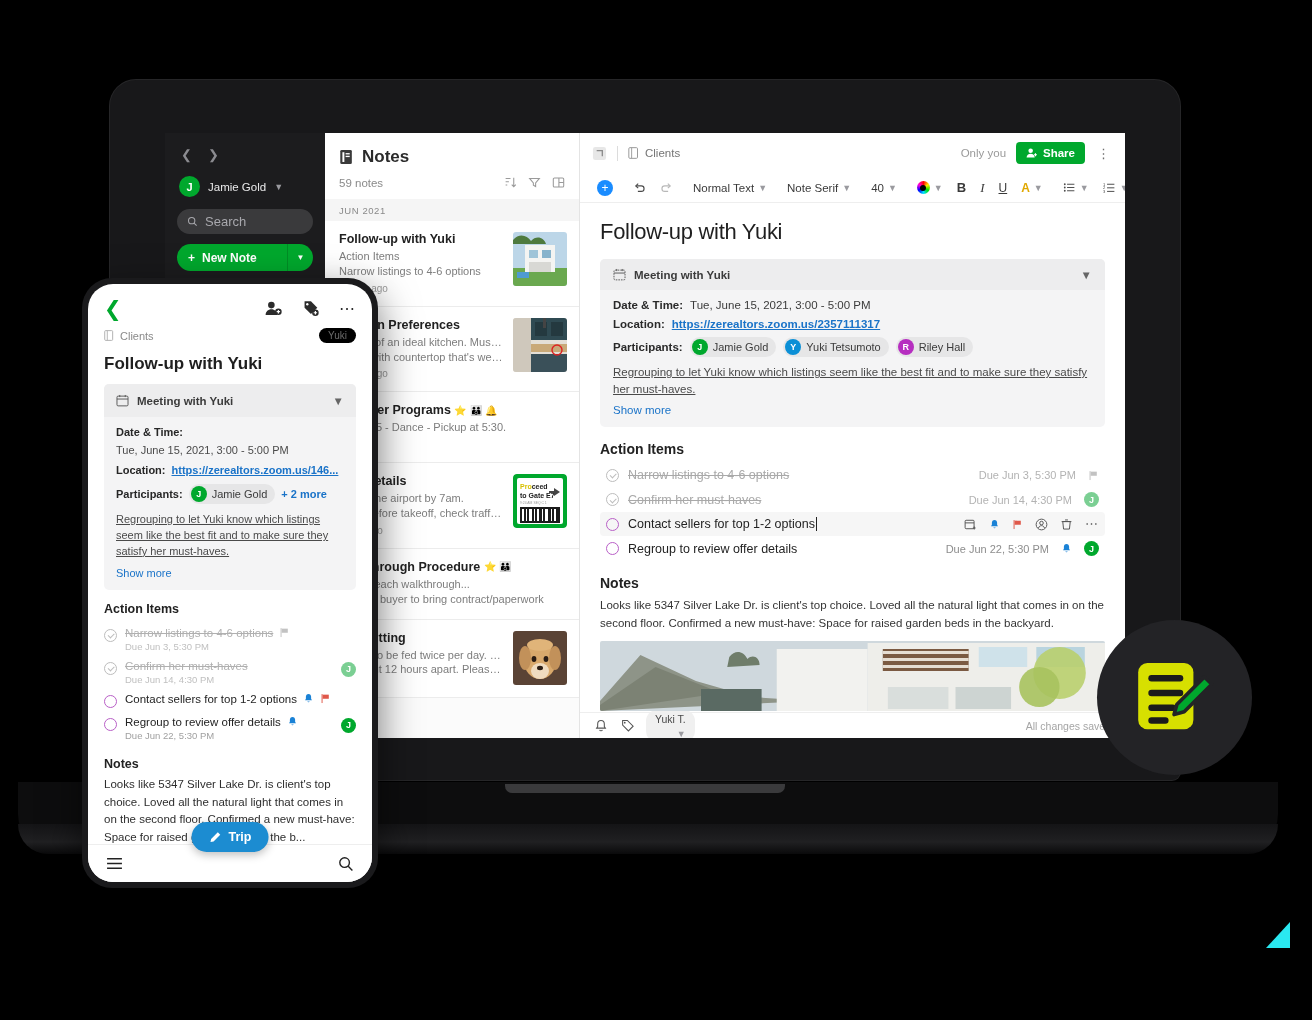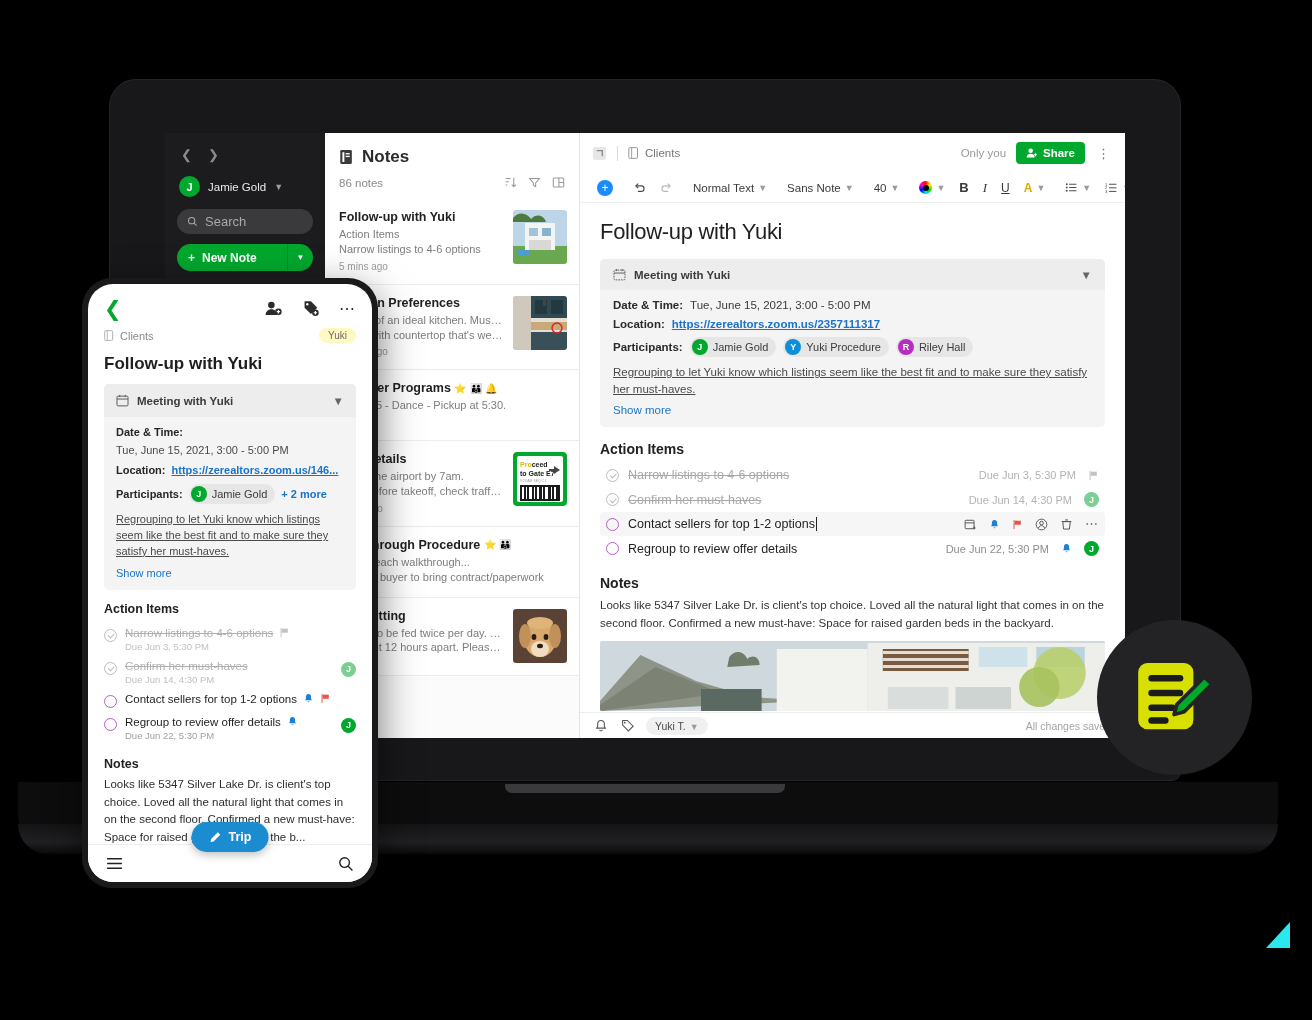--- a/index.html
+++ b/index.html
@@ -147,38 +147,38 @@
   .ai-text { flex: 1; }
   .due { font-size: 11px; color: #8d8d8d; }
   .ai-icons { display: flex; align-items: center; gap: 12px; margin-left: auto; }
   .ai-row .avatar { width: 15px; height: 15px; font-size: 9px; }
   .av-dim { background: #7bcf93; }
 
   .notes-body { font-size: 11.5px; color: #343434; line-height: 1.5; }
   .photo-strip { height: 70px; margin-top: 9px; border-radius: 2px; overflow: hidden; position: relative; }
 
   .edit-bottom { height: 26px; display: flex; align-items: center; gap: 12px; padding: 0 14px; border-top: 1px solid #eee; background: #fff; }
-  .tag-pill { background: #f0f0f0; border-radius: 11px; padding: 3px 9px; font-size: 10.5px; color: #4a4a4a; display: flex; align-items: flex-end; gap: 4px; }
+  .tag-pill { background: #f0f0f0; border-radius: 11px; padding: 3px 9px; font-size: 10.5px; color: #4a4a4a; display: flex; align-items: flex-end; gap: 4px; flex-direction: column; }
   .saved { margin-left: auto; font-size: 10.5px; color: #a5a5a5; }
 
   
   .phone {
     position: absolute; left: 82px; top: 278px;
     width: 296px; height: 610px;
     background: #1a1a1c; border-radius: 30px;
     box-shadow: 0 14px 40px rgba(0,0,0,.55);
     padding: 6px;
   }
   .phone-screen { width: 100%; height: 100%; background: #fff; border-radius: 25px; overflow: hidden; position: relative; display: flex; flex-direction: column; }
   .ph-top { display: flex; align-items: center; padding: 14px 16px 6px 16px; }
   .ph-back { color: #00a82d; font-size: 21px; font-weight: 300; line-height: 1; }
   .ph-top-icons { margin-left: auto; display: flex; align-items: center; gap: 20px; }
   .ph-crumb { display: flex; align-items: center; padding: 3px 16px 0 16px; }
   .ph-crumb-text { display: flex; align-items: center; gap: 6px; font-size: 11px; color: #8a8a8a; }
-  .ph-tag { margin-left: auto; background: #fef9c3; border-radius: 9px; padding: 2px 9px; font-size: 10px; color: #6b6b6b; }
+  .ph-tag { margin-left: auto; background: #000000; border-radius: 9px; padding: 2px 9px; font-size: 10px; color: #6b6b6b; }
   .ph-title { font-size: 17px; font-weight: 700; color: #1f1f1f; padding: 11px 16px 10px 16px; }
   .ph-scroll { flex: 1; overflow: hidden; padding: 0 16px; }
   .ph-card { background: #f4f4f5; border-radius: 5px; overflow: hidden; }
   .ph-card-head { display: flex; align-items: center; gap: 8px; padding: 10px 12px; background: #ededee; font-size: 11.5px; font-weight: 700; color: #3b3b3b; }
   .ph-card-body { padding: 9px 12px 11px 12px; }
   .ph-mrow { font-size: 11px; color: #4a4a4a; margin-bottom: 8px; display: flex; align-items: center; gap: 6px; flex-wrap: wrap; }
   .ph-mrow b { color: #262626; font-weight: 700; }
   .ph-ai { padding: 3px 0 6px 0; }
   .ph-ai-row { display: flex; align-items: flex-start; gap: 8px; padding: 4px 0; }
   .ph-ai-main { flex: 1; }
@@ -251,36 +251,37 @@
         <div class="list-title">
           <svg width="15" height="16" viewBox="0 0 16 18">
             <rect x="1" y="1" width="13" height="16" rx="1.6" fill="#3a3a3a"></rect>
             <rect x="3.4" y="3.6" width="2.2" height="11" fill="#fff"></rect>
             <rect x="7" y="4.6" width="4.6" height="1.5" fill="#fff"></rect>
             <rect x="7" y="7.6" width="4.6" height="1.5" fill="#fff"></rect>
           </svg>
           <span>Notes</span>
         </div>
         <div class="list-sub">
-          <span class="list-count">86 notes</span>
+          <span class="list-count">59 notes</span>
           <span class="list-icons">
             <svg width="13" height="13" viewBox="0 0 16 16">
                 <path d="M2 3h6M2 7h4M2 11h2" stroke="#9a9a9a" stroke-width="1.3"></path>
                 <path d="M12 2v11M9.5 10.5L12 13.2l2.5-2.7" stroke="#9a9a9a" stroke-width="1.3" fill="none"></path>
               </svg>
             <svg width="13" height="13" viewBox="0 0 16 16">
                 <path d="M2 3h12l-4.6 5.4V13l-2.8-1.6V8.4z" stroke="#9a9a9a" stroke-width="1.3" fill="none"></path>
               </svg>
             <svg width="13" height="13" viewBox="0 0 16 16">
                 <rect x="1.6" y="2.4" width="12.8" height="11.2" rx="1.4" stroke="#9a9a9a" stroke-width="1.3" fill="none"></rect>
                 <path d="M8.5 2.4v11.2M8.5 8h5.9" stroke="#9a9a9a" stroke-width="1.3"></path>
               </svg>
           </span>
         </div>
       </div>
+      <div class="list-group">JUN 2021</div>
       <div id="notes-list">
           <div class="note-item sel">
             <div class="note-body">
               <div class="note-title">
                 <span>Follow-up with Yuki</span>
               </div>
               <div class="note-line">Action Items</div>
               <div class="note-line">Narrow listings to 4-6 options</div>
               <div class="note-time">5 mins ago</div>
             </div>
@@ -432,21 +433,21 @@
               <path d="M9.6 3.2L12.6 6l-3 2.8" stroke="#b8b8b8" stroke-width="1.4" fill="none"></path>
             </svg>
         </span>
         <span class="tb-sep"></span>
         <span class="tb-item">
             <span>Normal Text</span>
             <span class="caret">▼</span>
           </span>
         <span class="tb-sep"></span>
         <span class="tb-item">
-            <span>Sans Note</span>
+            <span>Note Serif</span>
             <span class="caret">▼</span>
           </span>
         <span class="tb-sep"></span>
         <span class="tb-item">
             <span>40</span>
             <span class="caret">▼</span>
           </span>
         <span class="tb-sep"></span>
         <span class="tb-item">
             <span class="color-swatch"></span>
@@ -515,21 +516,21 @@
             </div>
             <div class="mrow">
               <b>Participants:</b>
               <span id="dt-participants" style="display:flex;gap:7px">
                   <span class="chip">
                     <span class="avatar" style="background:#00a82d">J</span>
                     <span>Jamie Gold</span>
                   </span>
                   <span class="chip">
                     <span class="avatar" style="background:#0b8fd6">Y</span>
-                    <span>Yuki Procedure</span>
+                    <span>Yuki Tetsumoto</span>
                   </span>
                   <span class="chip">
                     <span class="avatar" style="background:#b62ec0">R</span>
                     <span>Riley Hall</span>
                   </span>
                 </span>
             </div>
             <div class="mdesc">Regrouping to let Yuki know which listings seem like the best fit and to make sure they satisfy her must-haves.</div>
             <div class="showmore">Show more</div>
           </div>

